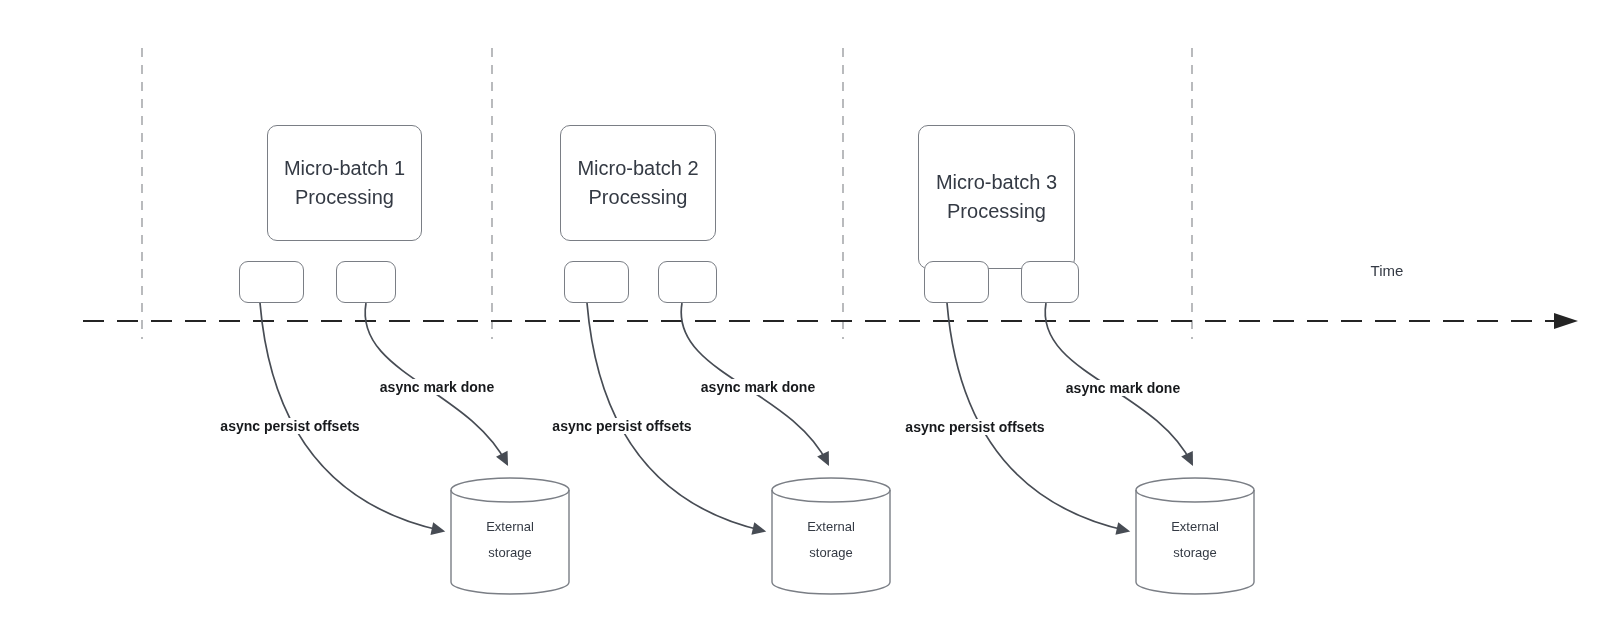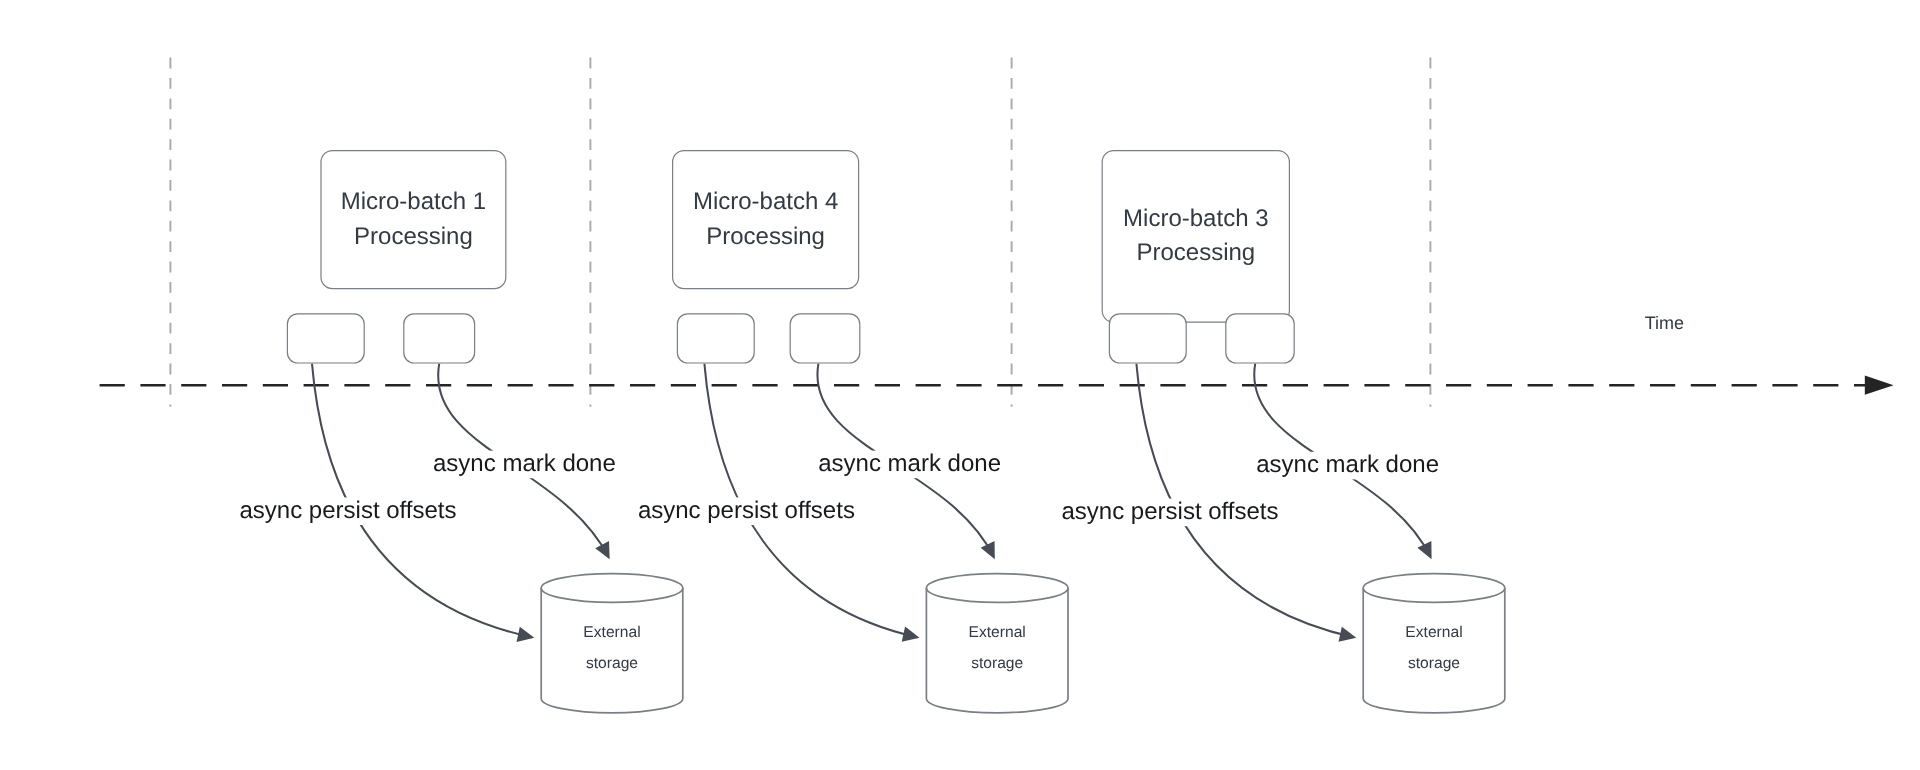--- a/index.html
+++ b/index.html
@@ -59,22 +59,22 @@
     width: 114px;
     text-align: center;
     font-size: 13px;
     line-height: 26px;
     color: var(--shape-text);
     white-space: pre-line;
   }
   .annotation {
     position: absolute;
     transform: translate(-50%, -50%);
-    font-size: 20px;
-    font-weight: 400;
+    font-size: 14px;
+    font-weight: 700;
     color: var(--annotation-text);
     background: var(--background);
     padding: 0 3px;
     white-space: nowrap;
   }
   .time-label {
     position: absolute;
     transform: translate(-50%, -50%);
     font-size: 15px;
     color: var(--shape-text);
@@ -129,21 +129,21 @@
 Processing</span>
   </div>
   <div class="taskbox" style="left:239px;"></div>
   <div class="taskbox" style="left:336px; width:60px;"></div>
   <div class="annotation" style="left:290px; top:426px;">async persist offsets</div>
   <div class="annotation" style="left:437px; top:387px;">async mark done</div>
   <div class="storage-label" style="left:453px; top:514px;">External
 storage</div>
 
   <div class="procbox" style="left:560px; top:125px; width:156px; height:116px;">
-    <span>Micro-batch 4
+    <span>Micro-batch 2
 Processing</span>
   </div>
   <div class="taskbox" style="left:564px;"></div>
   <div class="taskbox" style="left:658px; width:59px;"></div>
   <div class="annotation" style="left:622px; top:426px;">async persist offsets</div>
   <div class="annotation" style="left:758px; top:387px;">async mark done</div>
   <div class="storage-label" style="left:774px; top:514px;">External
 storage</div>
 
   <div class="procbox" style="left:918px; top:125px; width:157px; height:144px;">

